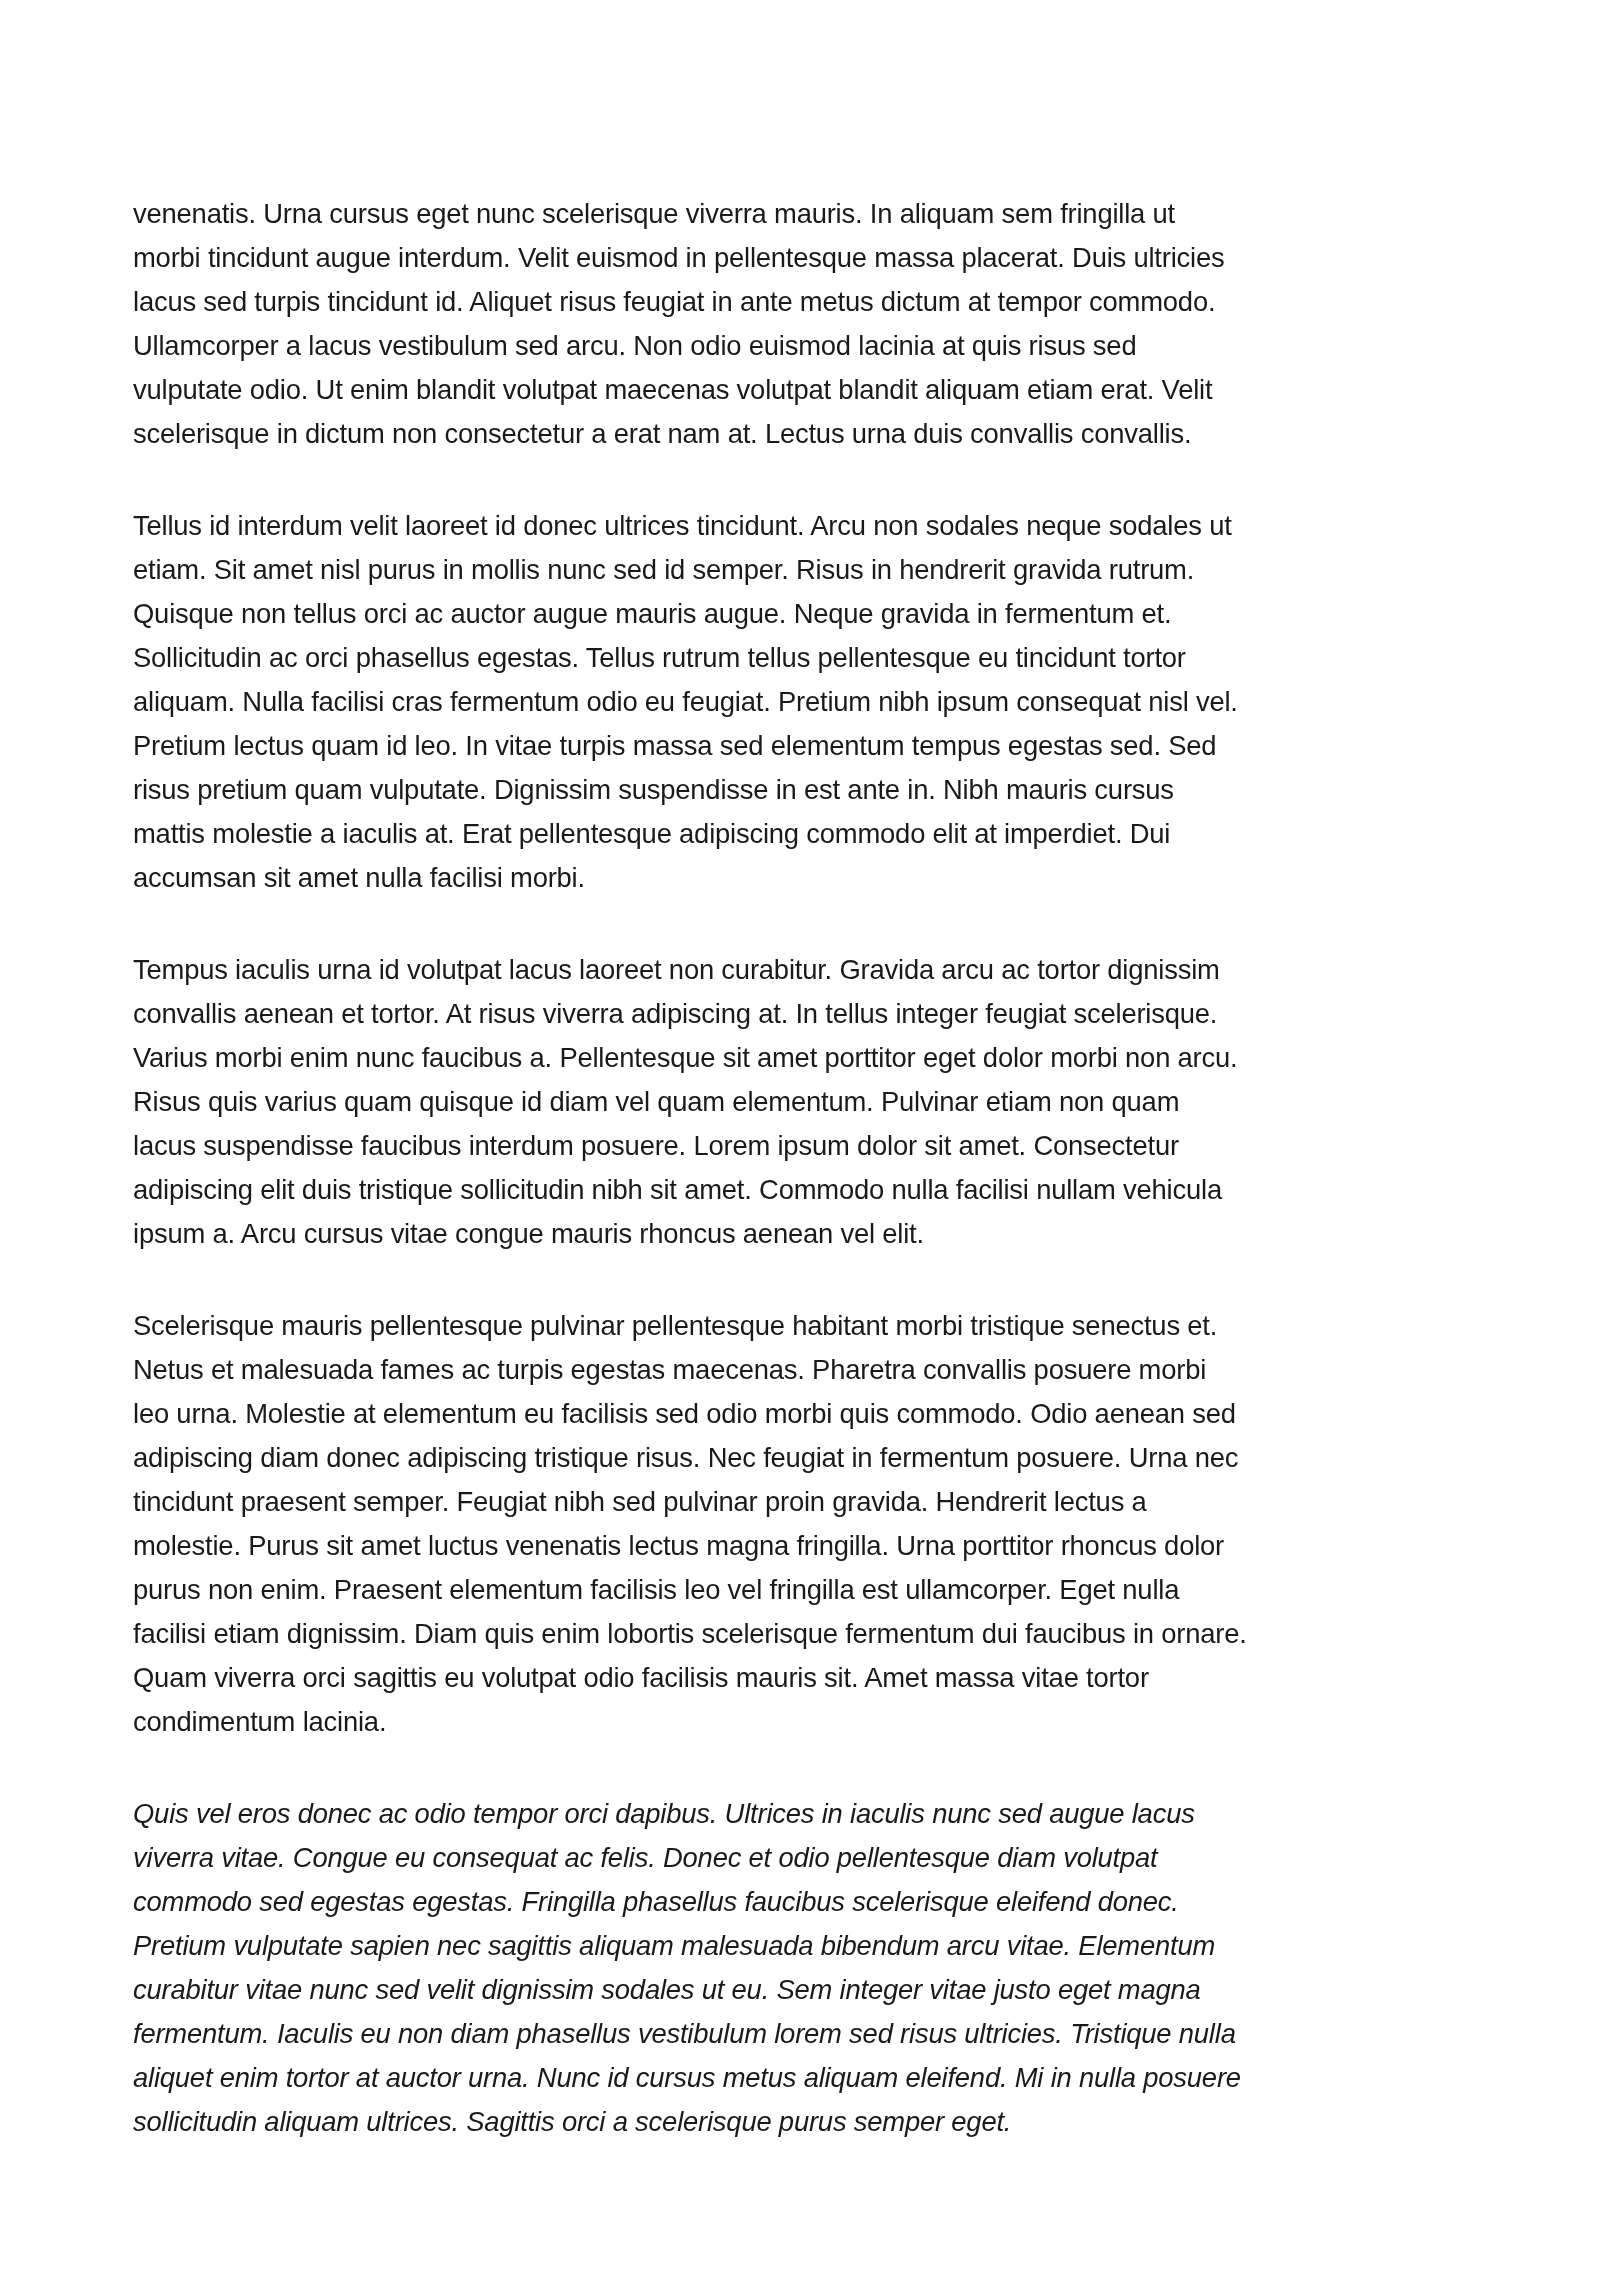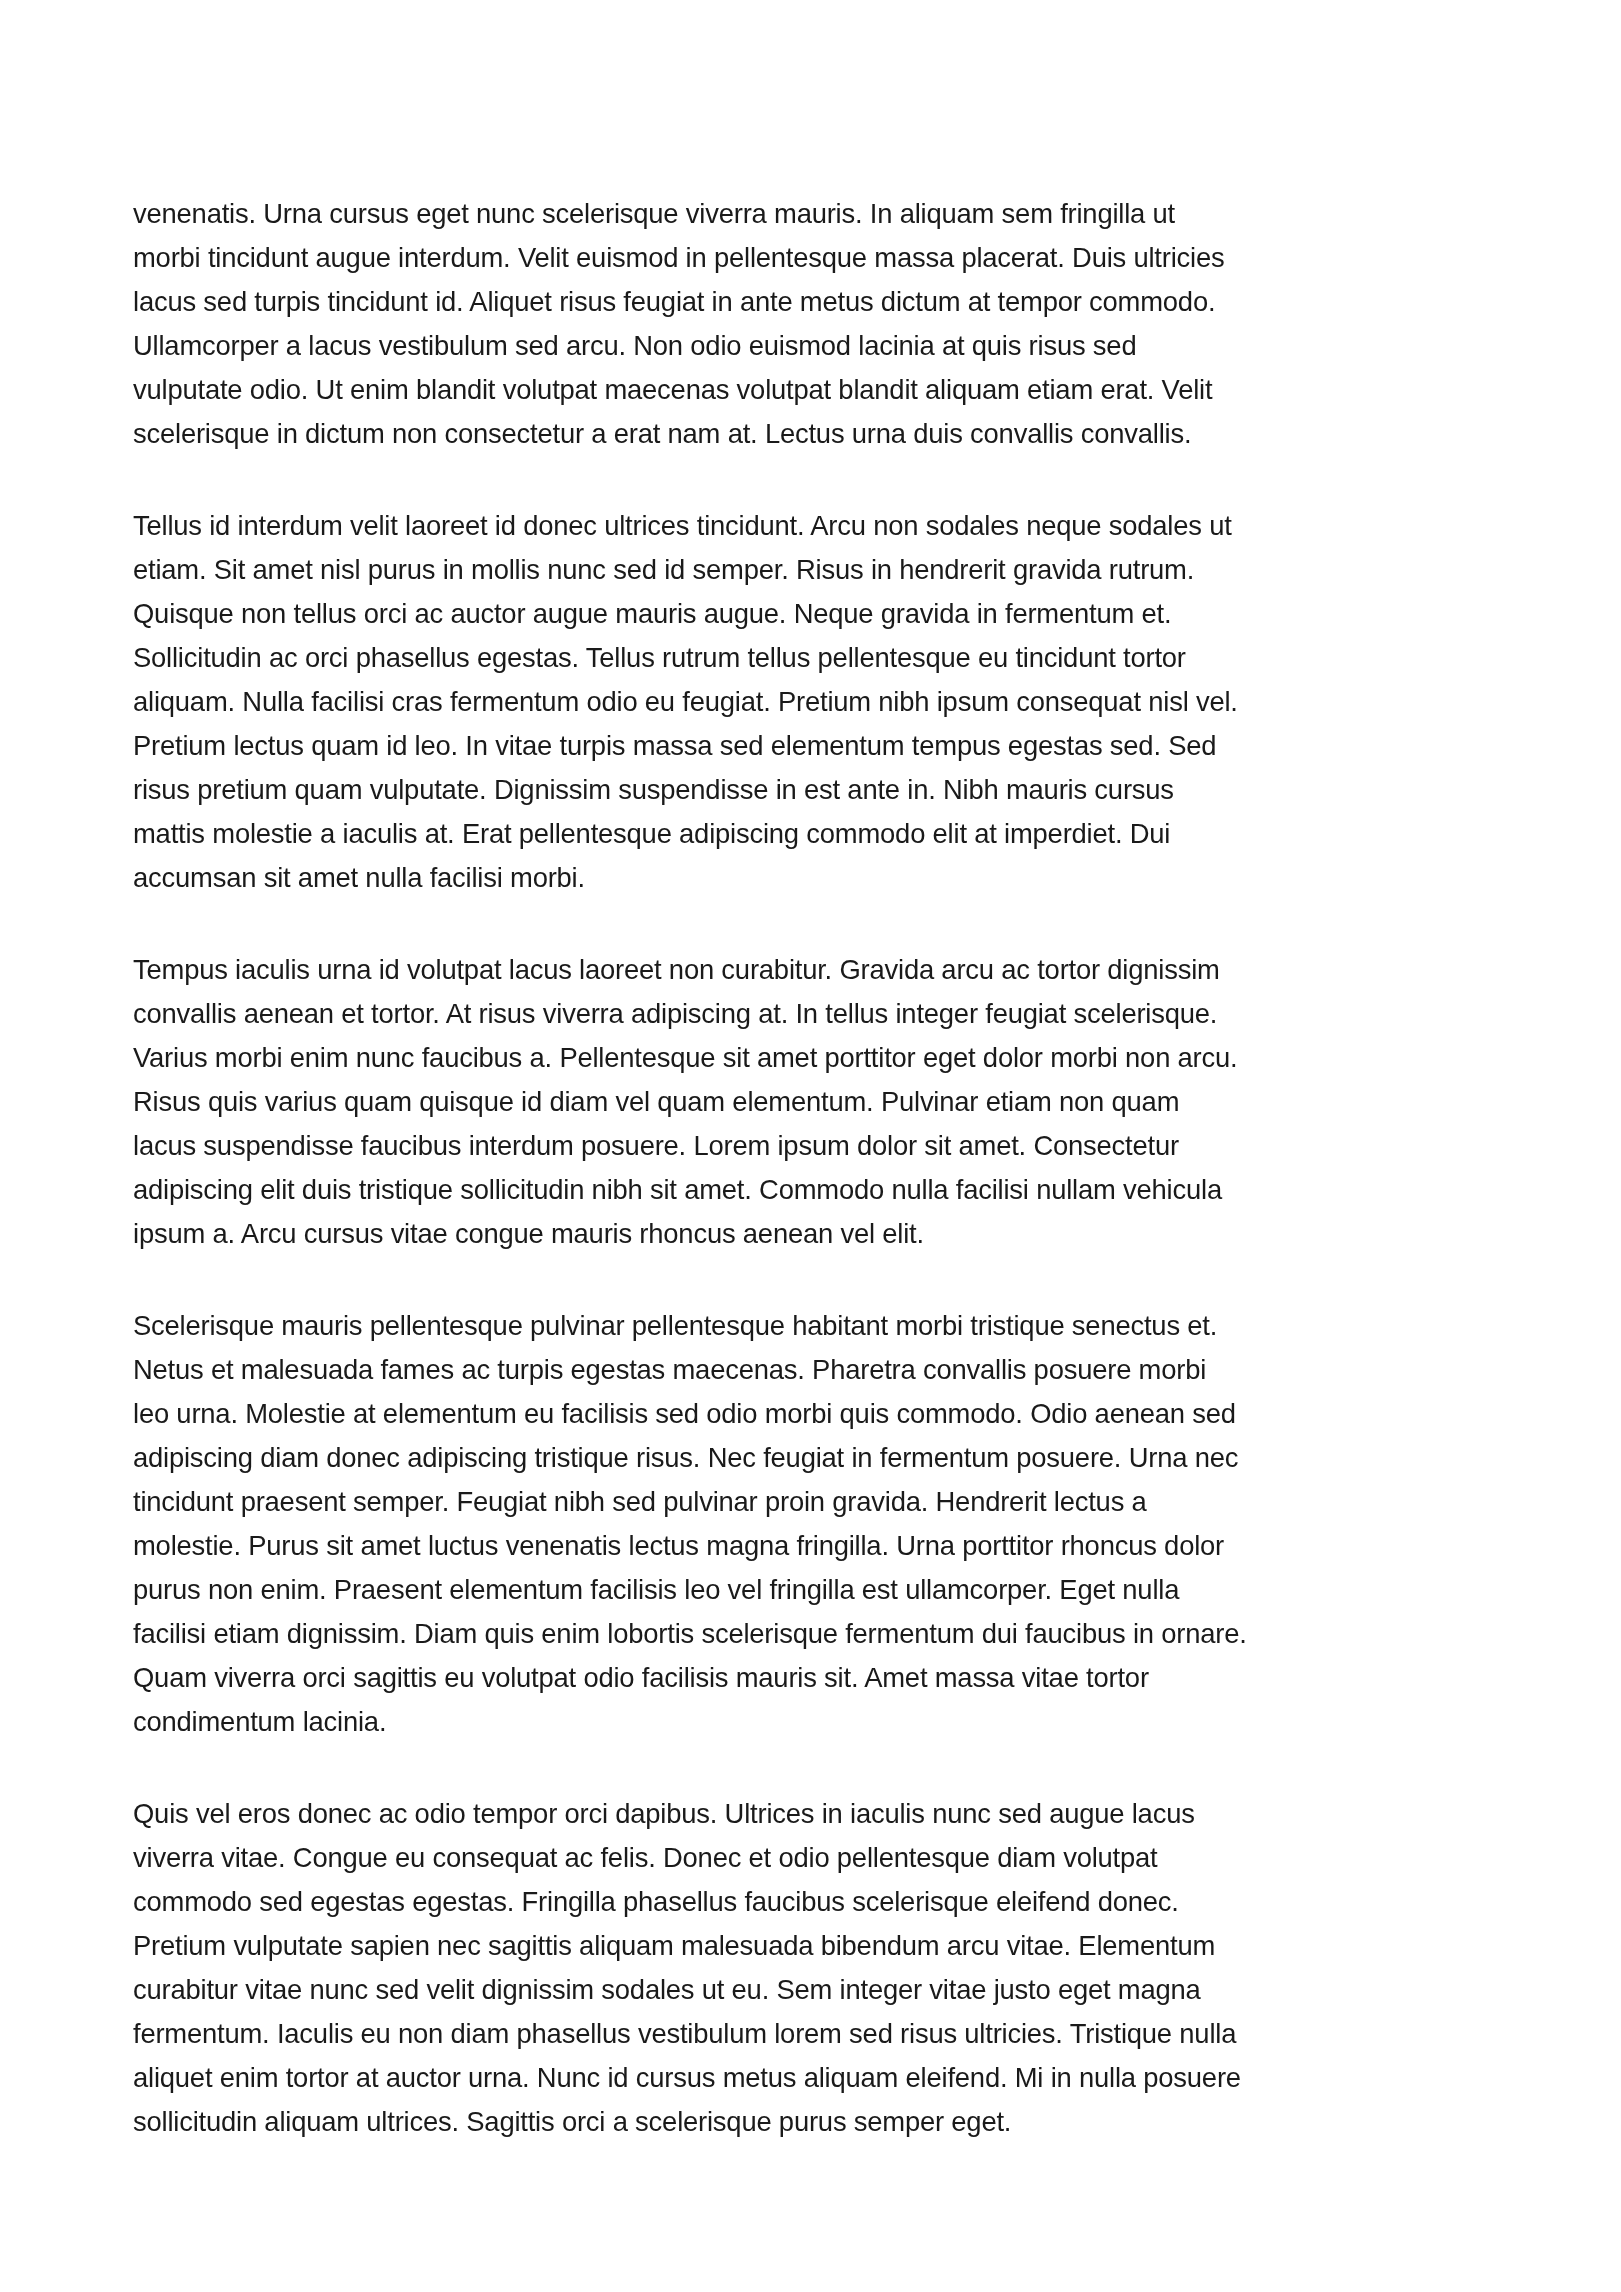--- a/index.html
+++ b/index.html
@@ -16,21 +16,21 @@
   }
   .doc-body p {
     font-family: "Liberation Sans", "DejaVu Sans", sans-serif;
     font-size: 27.4px;
     line-height: 44px;
     color: #1a1a1a;
     letter-spacing: -0.2px;
     margin: 0 0 48px 0;
     text-align: left;
   }
-  .doc-body p:last-child { margin-bottom: 0; }
+  .doc-body p:last-child { margin-bottom: 0; font-style: italic; }
 </style>
 </head>
 <body>
 
 <div class="page">
   <div class="doc-body">
     <p>venenatis. Urna cursus eget nunc scelerisque viverra mauris. In aliquam sem fringilla ut morbi tincidunt augue interdum. Velit euismod in pellentesque massa placerat. Duis ultricies lacus sed turpis tincidunt id. Aliquet risus feugiat in ante metus dictum at tempor commodo. Ullamcorper a lacus vestibulum sed arcu. Non odio euismod lacinia at quis risus sed vulputate odio. Ut enim blandit volutpat maecenas volutpat blandit aliquam etiam erat. Velit scelerisque in dictum non consectetur a erat nam at. Lectus urna duis convallis convallis.</p>
     <p>Tellus id interdum velit laoreet id donec ultrices tincidunt. Arcu non sodales neque sodales ut etiam. Sit amet nisl purus in mollis nunc sed id semper. Risus in hendrerit gravida rutrum. Quisque non tellus orci ac auctor augue mauris augue. Neque gravida in fermentum et. Sollicitudin ac orci phasellus egestas. Tellus rutrum tellus pellentesque eu tincidunt tortor aliquam. Nulla facilisi cras fermentum odio eu feugiat. Pretium nibh ipsum consequat nisl vel. Pretium lectus quam id leo. In vitae turpis massa sed elementum tempus egestas sed. Sed risus pretium quam vulputate. Dignissim suspendisse in est ante in. Nibh mauris cursus mattis molestie a iaculis at. Erat pellentesque adipiscing commodo elit at imperdiet. Dui accumsan sit amet nulla facilisi morbi.</p>
     <p>Tempus iaculis urna id volutpat lacus laoreet non curabitur. Gravida arcu ac tortor dignissim convallis aenean et tortor. At risus viverra adipiscing at. In tellus integer feugiat scelerisque. Varius morbi enim nunc faucibus a. Pellentesque sit amet porttitor eget dolor morbi non arcu. Risus quis varius quam quisque id diam vel quam elementum. Pulvinar etiam non quam lacus suspendisse faucibus interdum posuere. Lorem ipsum dolor sit amet. Consectetur adipiscing elit duis tristique sollicitudin nibh sit amet. Commodo nulla facilisi nullam vehicula ipsum a. Arcu cursus vitae congue mauris rhoncus aenean vel elit.</p>
     <p>Scelerisque mauris pellentesque pulvinar pellentesque habitant morbi tristique senectus et. Netus et malesuada fames ac turpis egestas maecenas. Pharetra convallis posuere morbi leo urna. Molestie at elementum eu facilisis sed odio morbi quis commodo. Odio aenean sed adipiscing diam donec adipiscing tristique risus. Nec feugiat in fermentum posuere. Urna nec tincidunt praesent semper. Feugiat nibh sed pulvinar proin gravida. Hendrerit lectus a molestie. Purus sit amet luctus venenatis lectus magna fringilla. Urna porttitor rhoncus dolor purus non enim. Praesent elementum facilisis leo vel fringilla est ullamcorper. Eget nulla facilisi etiam dignissim. Diam quis enim lobortis scelerisque fermentum dui faucibus in ornare. Quam viverra orci sagittis eu volutpat odio facilisis mauris sit. Amet massa vitae tortor condimentum lacinia.</p>

